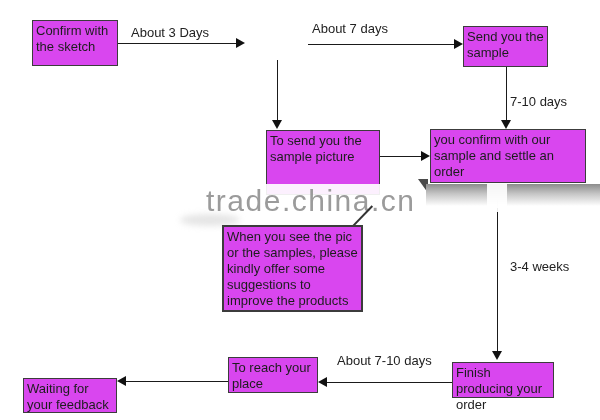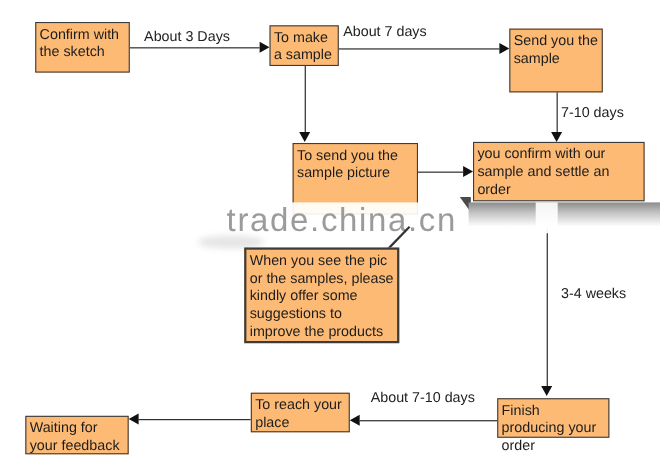--- a/index.html
+++ b/index.html
@@ -2,21 +2,21 @@
 <html><head>
 <meta charset="utf-8">
 <style>
   html,body{margin:0;padding:0;background:#ffffff;}
   #stage{
     position:relative;width:600px;height:420px;background:#ffffff;overflow:hidden;
     font-family:"Liberation Sans", sans-serif;color:#1d1d1d;
   }
   .node{
     position:absolute;box-sizing:border-box;
-    background:#fdba74;border:1px solid #3c3c3c;
+    background:#d946ef;border:1px solid #3c3c3c;
     font-size:13px;line-height:16px;padding:2px 3px;
     color:#1d1d1d;
   }
   .node.note{border-width:2px;}
   .edge-label{
     position:absolute;font-size:13px;line-height:14px;color:#222;
     white-space:nowrap;
   }
   .hline{position:absolute;height:1px;background:#1a1a1a;}
   .vline{position:absolute;width:1px;background:#1a1a1a;}
@@ -75,23 +75,22 @@
   <div class="ah down" style="left:492px;top:351px;"></div>
 
   <div class="hline" style="left:327px;top:382px;width:125px;"></div>
   <div class="ah left" style="left:318px;top:377px;"></div>
 
   <div class="hline" style="left:126px;top:381px;width:102px;"></div>
   <div class="ah left" style="left:117px;top:376px;"></div>
 
   <div class="node" style="left:32px;top:20px;width:86px;height:46px;">Confirm with the sketch</div>
 
-  <div class="node" style="left:245px;top:23px;width:63px;height:37px;">To make a sample</div>
 
-  <div class="node" style="left:463px;top:26px;width:85px;height:58px;">Send you the sample</div>
+  <div class="node" style="left:463px;top:26px;width:85px;height:41px;">Send you the sample</div>
 
   <div class="node" style="left:230px;top:130px;width:114px;height:65px;margin-left:36px;">To send you the sample picture</div>
 
   <div class="node" style="left:430px;top:129px;width:156px;height:54px;">you confirm with our sample and settle an order</div>
 
   <div class="node" style="left:452px;top:362px;width:102px;height:36px;">Finish producing your order</div>
 
   <div class="node" style="left:228px;top:357px;width:90px;height:36px;">To reach your place</div>
 
   <div class="node" style="left:23px;top:378px;width:94px;height:35px;">Waiting for your feedback</div>

